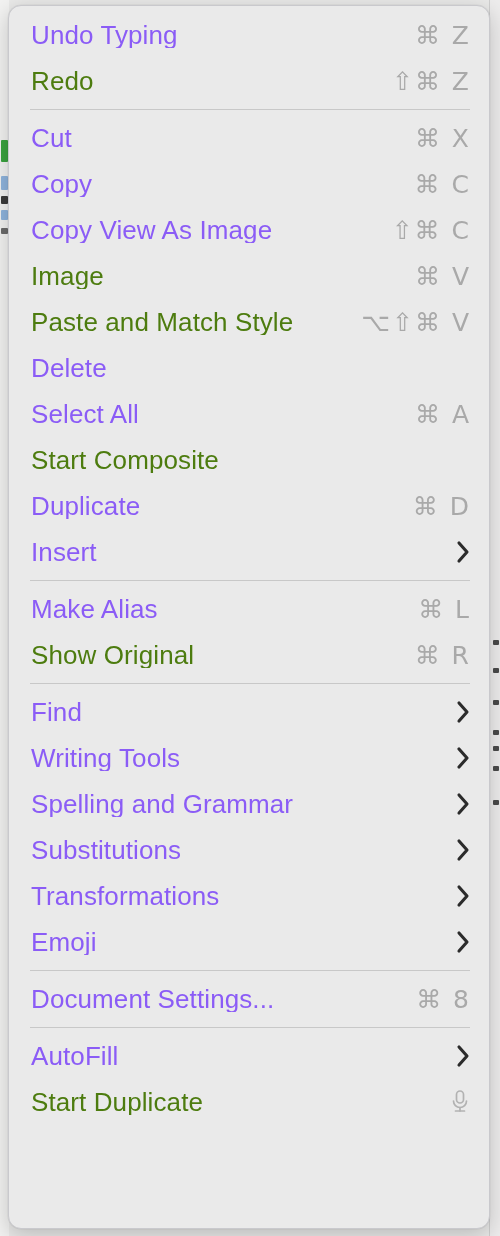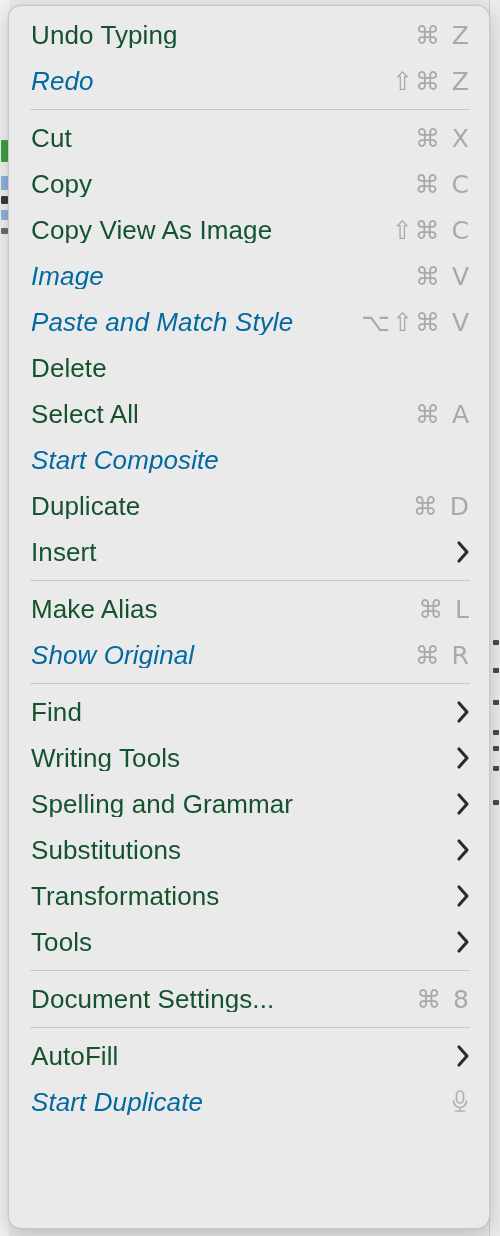--- a/index.html
+++ b/index.html
@@ -81,25 +81,25 @@
     cursor: default;
     -webkit-user-select: none;
     user-select: none;
   }
 
   .item-label {
     flex: 1 1 auto;
     font-size: 26px;
     line-height: 1;
     letter-spacing: 0.1px;
-    color: #14532d;
+    color: #8b5cf6;
     white-space: nowrap;
     overflow: hidden;
   }
-  .menu-item.disabled .item-label { color: #0369a1; font-style: italic; }
+  .menu-item.disabled .item-label { color: #4d7c0f; }
 
   .item-shortcut {
     flex: 0 0 auto;
     font-size: 25px;
     line-height: 1;
     color: #a9a9a9;
     white-space: nowrap;
     letter-spacing: 2px;
     padding-right: 4px;
     font-family: "DejaVu Sans", "Liberation Sans", sans-serif;
@@ -261,21 +261,21 @@
         </div>
         <div class="menu-item">
           <span class="item-label">Transformations</span>
           <span class="item-chevron">
             <svg width="15" height="24" viewBox="0 0 15 24" aria-hidden="true">
               <path d="M3 3 L11 12 L3 21" fill="none" stroke="#2b2b2b" stroke-width="3.1" stroke-linecap="round" stroke-linejoin="round"></path>
             </svg>
           </span>
         </div>
         <div class="menu-item">
-          <span class="item-label">Tools</span>
+          <span class="item-label">Emoji</span>
           <span class="item-chevron">
             <svg width="15" height="24" viewBox="0 0 15 24" aria-hidden="true">
               <path d="M3 3 L11 12 L3 21" fill="none" stroke="#2b2b2b" stroke-width="3.1" stroke-linecap="round" stroke-linejoin="round"></path>
             </svg>
           </span>
         </div>
       </div>
       <div class="separator"></div>
       <div class="group">
         <div class="menu-item">

